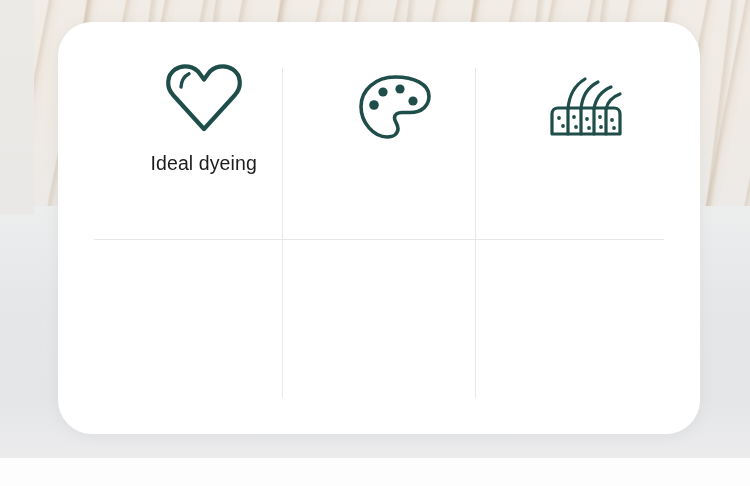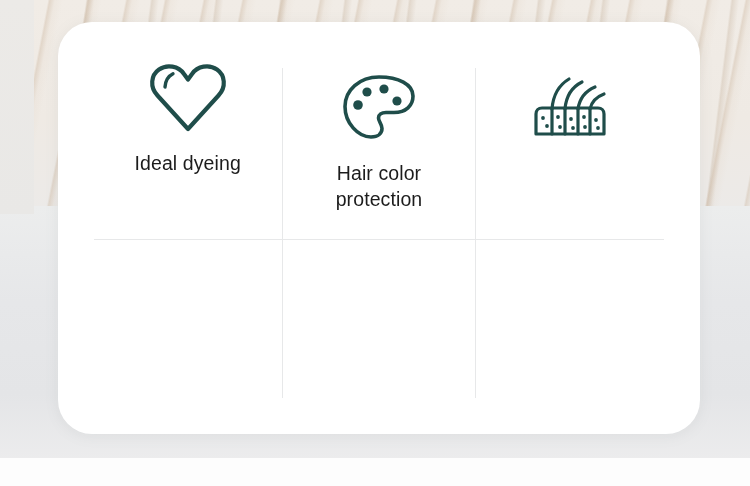--- a/index.html
+++ b/index.html
@@ -81,21 +81,21 @@
     top: 22px;
     width: 642px;
     height: 412px;
     background: #ffffff;
     border-radius: 34px;
     box-shadow: 0 2px 14px rgba(120,125,132,0.10);
   }
 
   .grid {
     position: absolute;
-    left: 34px;
+    left: 50px;
     top: 28px;
     width: 574px;
     height: 356px;
     display: grid;
     grid-template-columns: 1fr 1fr 1fr;
     grid-template-rows: 1fr 1fr;
   }
 
   .cell {
     position: relative;
@@ -184,22 +184,20 @@
       <div class="cell row2">
         <div class="icon-wrap">
           <svg width="76" height="70" viewBox="0 0 76 70" fill="none" stroke="#1f4d4a" stroke-width="3.6" stroke-linecap="round" stroke-linejoin="round">
             <path d="M38 4 C18.5 4 4 17 4 33.5 C4 50 17 64 30 64 C37.5 64 41 60 41 55.5 C41 51 37.5 48.5 37.5 45 C37.5 41.5 40.5 39.5 45 39.5 L53 39.5 C65 39.5 72 32.5 72 23 C72 11.5 57.5 4 38 4 Z"></path>
             <circle cx="26" cy="19" r="4.6" fill="#1f4d4a" stroke="none"></circle>
             <circle cx="43" cy="16" r="4.6" fill="#1f4d4a" stroke="none"></circle>
             <circle cx="17" cy="32" r="4.8" fill="#1f4d4a" stroke="none"></circle>
             <circle cx="56" cy="28" r="4.6" fill="#1f4d4a" stroke="none"></circle>
           </svg>
         </div>
-        <div class="label">Hair color
-protection</div>
       </div>
 
 
       <div class="cell row2">
         <div class="icon-wrap">
           <svg width="84" height="64" viewBox="0 0 84 64" fill="none" stroke="#1f4d4a" stroke-width="3.2" stroke-linecap="round" stroke-linejoin="round">
 
             <path d="M24 33 C25 20 31 9 41 3"></path>
             <path d="M37 33 C38 21 44 11 54 6"></path>
             <path d="M50 33 C51.5 23 57.5 15 67 11"></path>

